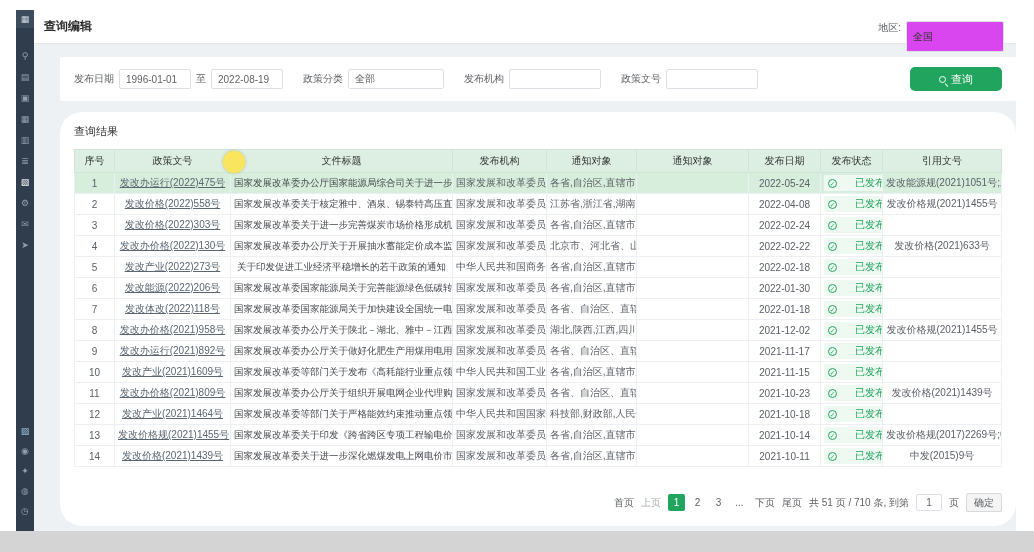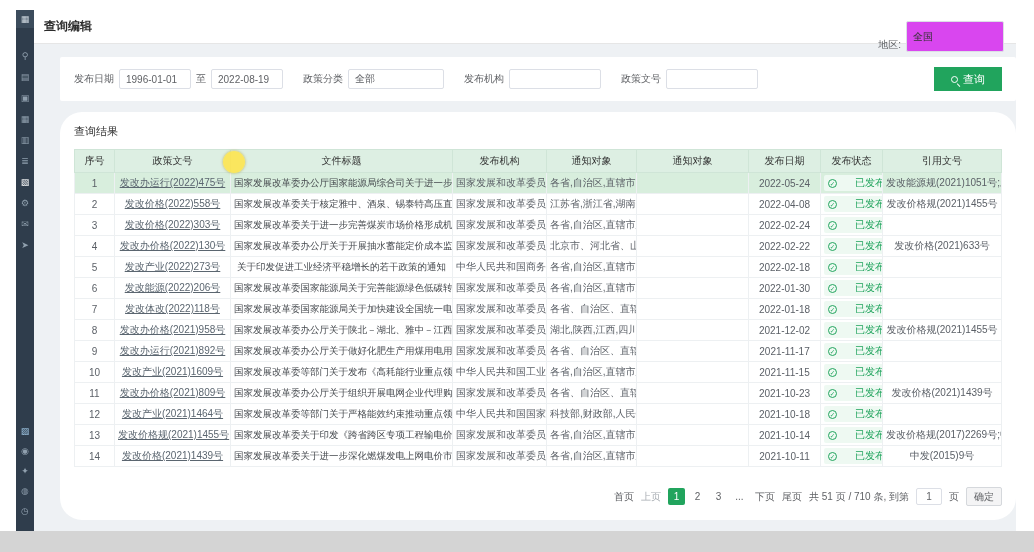--- a/index.html
+++ b/index.html
@@ -16,53 +16,53 @@
   #side-top { margin-top:22px; gap:9px; }
   #side-bottom { margin-top:auto; margin-bottom:14px; gap:8px; }
   .side-icon { width:12px; height:12px; color:#90a0ae; font-size:9px; line-height:12px; text-align:center; cursor:pointer; }
   .side-icon.active { color:#ffffff; }
   .side-icon.lit { color:#9cc3e0; }
 
   
   .main { flex:1; display:flex; flex-direction:column; min-width:0; }
   .topbar { height:34px; background:#fff; border-bottom:1px solid #e6e6e6; display:flex; align-items:center; justify-content:space-between; padding:0 12px 0 10px; flex-shrink:0; }
   .page-title { font-size:12px; font-weight:bold; color:#2b2b2b; }
-  .region { display:flex; align-items:flex-end; gap:5px; font-size:10px; color:#606266;margin-top:20px; }
+  .region { display:flex; align-items:flex-start; gap:5px; font-size:10px; color:#606266;margin-top:20px; }
   .region-box { width:98px; height:31px; border:1px solid #dcdfe6; border-radius:2px; background:#d946ef; display:flex; align-items:center; padding:0 6px; font-size:10px; color:#333; }
 
   .content { flex:1; padding:13px 0 0 26px; overflow:hidden; }
   .card { background:#fff; border-radius:2px; }
 
   
   .filter-card { height:44px; display:flex; align-items:center; padding:0 14px; margin-bottom:11px; }
   .f-label { font-size:10px; color:#606266; margin-right:5px; white-space:nowrap; }
   .f-input { height:20px; border:1px solid #dcdfe6; border-radius:2px; background:#fff; font-size:10px; color:#606266; display:flex; align-items:center; padding:0 6px; white-space:nowrap; overflow:hidden; }
   .w-date { width:72px; }
   .w-sel  { width:96px; }
   .w-txt  { width:92px; }
   .to-sep { font-size:10px; color:#606266; margin:0 5px; }
   .gap { width:20px; flex-shrink:0; }
-  .search-btn { margin-left:auto; width:68px; height:24px; background:#21a45d; border:none; border-radius:0; color:#fff; font-size:11px; display:flex; align-items:center; justify-content:center; gap:5px; cursor:pointer; font-family:Liberation Sans, sans-serif; }
+  .search-btn { margin-left:auto; width:92px; height:24px; background:#21a45d; border:none; border-radius:5px; color:#fff; font-size:11px; display:flex; align-items:center; justify-content:center; gap:5px; cursor:pointer; font-family:Liberation Sans, sans-serif; }
   .mag { width:7px; height:7px; border:1.3px solid #fff; border-radius:50%; position:relative; display:inline-block; }
   .mag::after { content:""; position:absolute; width:1.4px; height:4px; background:#fff; left:6px; top:6px; transform:rotate(-45deg); }
 
   
   .results-card { padding:10px 14px 14px;border-radius:22px; }
   .results-title { font-size:11px; color:#333; margin:2px 0 10px; }
   table { width:100%; border-collapse:collapse; table-layout:fixed; font-size:10px; }
   th { background:#ddefe3; border:1px solid #cfe5d7; height:23px; font-weight:normal; color:#333; padding:0 3px; white-space:nowrap; overflow:hidden; }
   td { border:1px solid #edf0f2; height:21px; color:#5a5f66; text-align:center; padding:0 3px; white-space:nowrap; overflow:hidden; text-overflow:clip; }
   td.title-cell { color:#45494e; font-size:9.5px; }
   tr.selected td { background:#d8eedd; }
   .doc-link { color:#5b6670; text-decoration:underline; cursor:pointer; }
   .status { color:#21a45d; display:inline-flex; align-items:center; gap:18px; background:#eef9f2; border-radius:2px; padding:1px 4px; }
   .status .ck { width:9px; height:9px; border:1px solid #21a45d; border-radius:50%; font-size:6.5px; line-height:8px; display:inline-block; text-align:center; }
 
   
-  .pagination { display:flex; justify-content:flex-end; align-items:center; gap:7px; margin-top:20px; font-size:10px; color:#606266; }
+  .pagination { display:flex; justify-content:flex-end; align-items:center; gap:7px; margin-top:26px; font-size:10px; color:#606266; }
   .pg-link { cursor:pointer; }
   .pg-link.dim { color:#a8adb3; }
   #pg-pages { display:flex; gap:4px; }
   .pg-num { min-width:17px; height:17px; display:flex; align-items:center; justify-content:center; border-radius:2px; cursor:pointer; padding:0 2px; }
   .pg-num.active { background:#21a45d; color:#fff; }
   .pg-total { color:#606266; }
   .jump-input { width:26px; height:17px; border:1px solid #dcdfe6; border-radius:2px; display:flex; align-items:center; justify-content:center; }
   .page-unit { color:#606266; }
   .confirm-btn { width:36px; height:19px; border:1px solid #d5d8dc; background:#f4f4f5; border-radius:2px; font-size:10px; color:#606266; display:flex; align-items:center; justify-content:center; cursor:pointer; }
 

